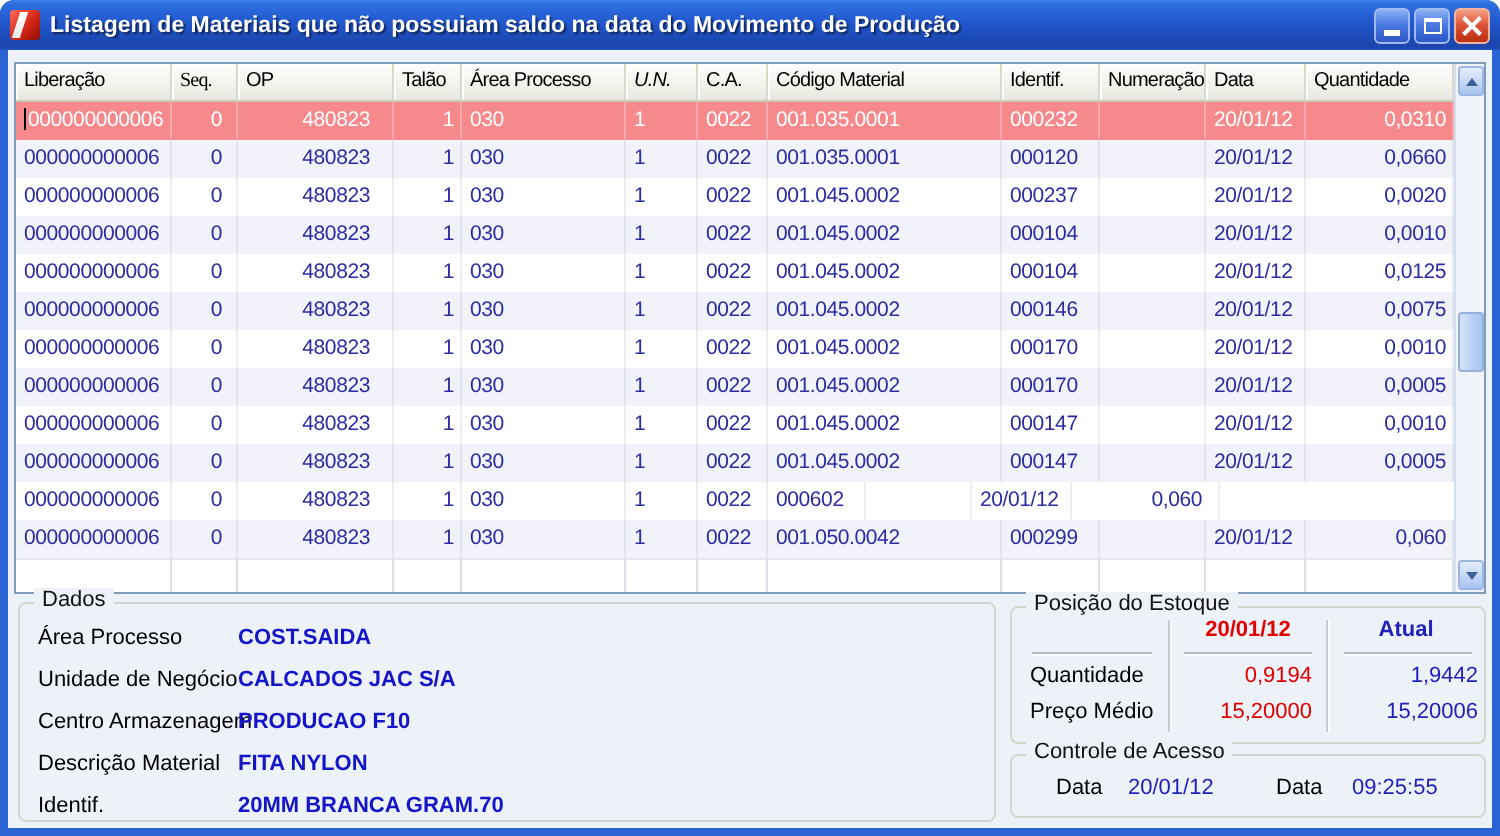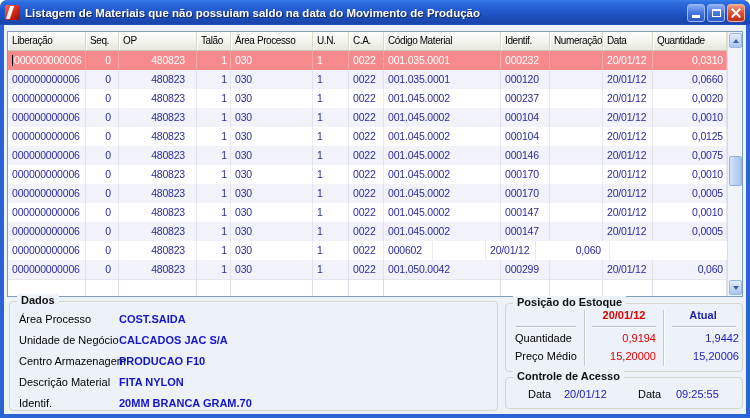--- a/index.html
+++ b/index.html
@@ -70,21 +70,21 @@
     display:flex; align-items:center; justify-content:center; }
   .sb-btn.up { top:1px; } .sb-btn.down { bottom:1px; }
   .arr { width:0; height:0; border-left:3px solid transparent; border-right:3px solid transparent; }
   .arr.up { border-bottom:4px solid #41619c; }
   .arr.down { border-top:4px solid #41619c; }
   .sb-thumb { position:absolute; left:1px; top:124px; width:13px; height:30px; border-radius:2px;
     border:1px solid #94b0dc; background:linear-gradient(90deg,#d7e4f9 0%,#bcd1f3 50%,#aac4ef 100%); }
   
   .gbox { position:absolute; border:1px solid #d4d6cc; border-radius:4px; background:#edf1f8; }
   .gbox-title { position:absolute; top:-8px; left:7px; background:#edf1f8; padding:0 4px;
-    font-size:11px; font-weight:bold; color:#111; white-space:nowrap; }
+    font-size:11px; font-weight:normal; color:#111; white-space:nowrap; }
   .dados-box { left:5px; top:276px; width:489px; height:110px; }
   .dado-row { position:absolute; left:9px; width:470px; height:16px; font-size:11px; }
   .dado-label { position:absolute; left:0; color:#000; }
   .dado-value { position:absolute; left:100px; color:#1414c8; font-weight:bold; }
   .pos-box { left:501px; top:278px; width:238px; height:69px; }
   .pos-vline { position:absolute; top:6px; height:56px; width:1px; background:#c6cad4; box-shadow:1px 0 0 #fbfcfe; }
   .pos-hseg { position:absolute; top:22px; height:1px; background:#b9bdc9; box-shadow:0 1px 0 #fbfcfe; }
   .pos-head { position:absolute; top:5px; font-size:11px; font-weight:bold; text-align:center; }
   .pos-label { position:absolute; left:9px; font-size:11px; color:#000; }
   .pos-val { position:absolute; font-size:11px; text-align:right; }
@@ -115,25 +115,25 @@
           <div class="glyph-close"></div>
         </div>
     </div>
   </div>
 
   <div class="content">
 
     <div class="grid">
       <div class="gheader" id="grid-header">
           <div class="hcell" style="width: 78px;">Liberação</div>
-          <div class="hcell" style="width: 33px;">Seq.</div>
+          <div class="hcell" style="width: 33px; font-family: Liberation Serif, serif;">Seq.</div>
           <div class="hcell" style="width: 78px;">OP</div>
           <div class="hcell" style="width: 34px;">Talão</div>
           <div class="hcell" style="width: 82px;">Área Processo</div>
-          <div class="hcell" style="width: 36px;">U.N.</div>
+          <div class="hcell" style="width: 36px; font-style: italic;">U.N.</div>
           <div class="hcell" style="width: 35px;">C.A.</div>
           <div class="hcell" style="width: 117px;">Código Material</div>
           <div class="hcell" style="width: 49px;">Identif.</div>
           <div class="hcell" style="width: 53px; text-align: right;">Numeração</div>
           <div class="hcell" style="width: 50px;">Data</div>
           <div class="hcell" style="width: 74px;">Quantidade</div>
         </div>
       <div id="grid-body">
           <div class="trow selected">
             <div class="cell" style="width: 78px;">000000000006</div>

